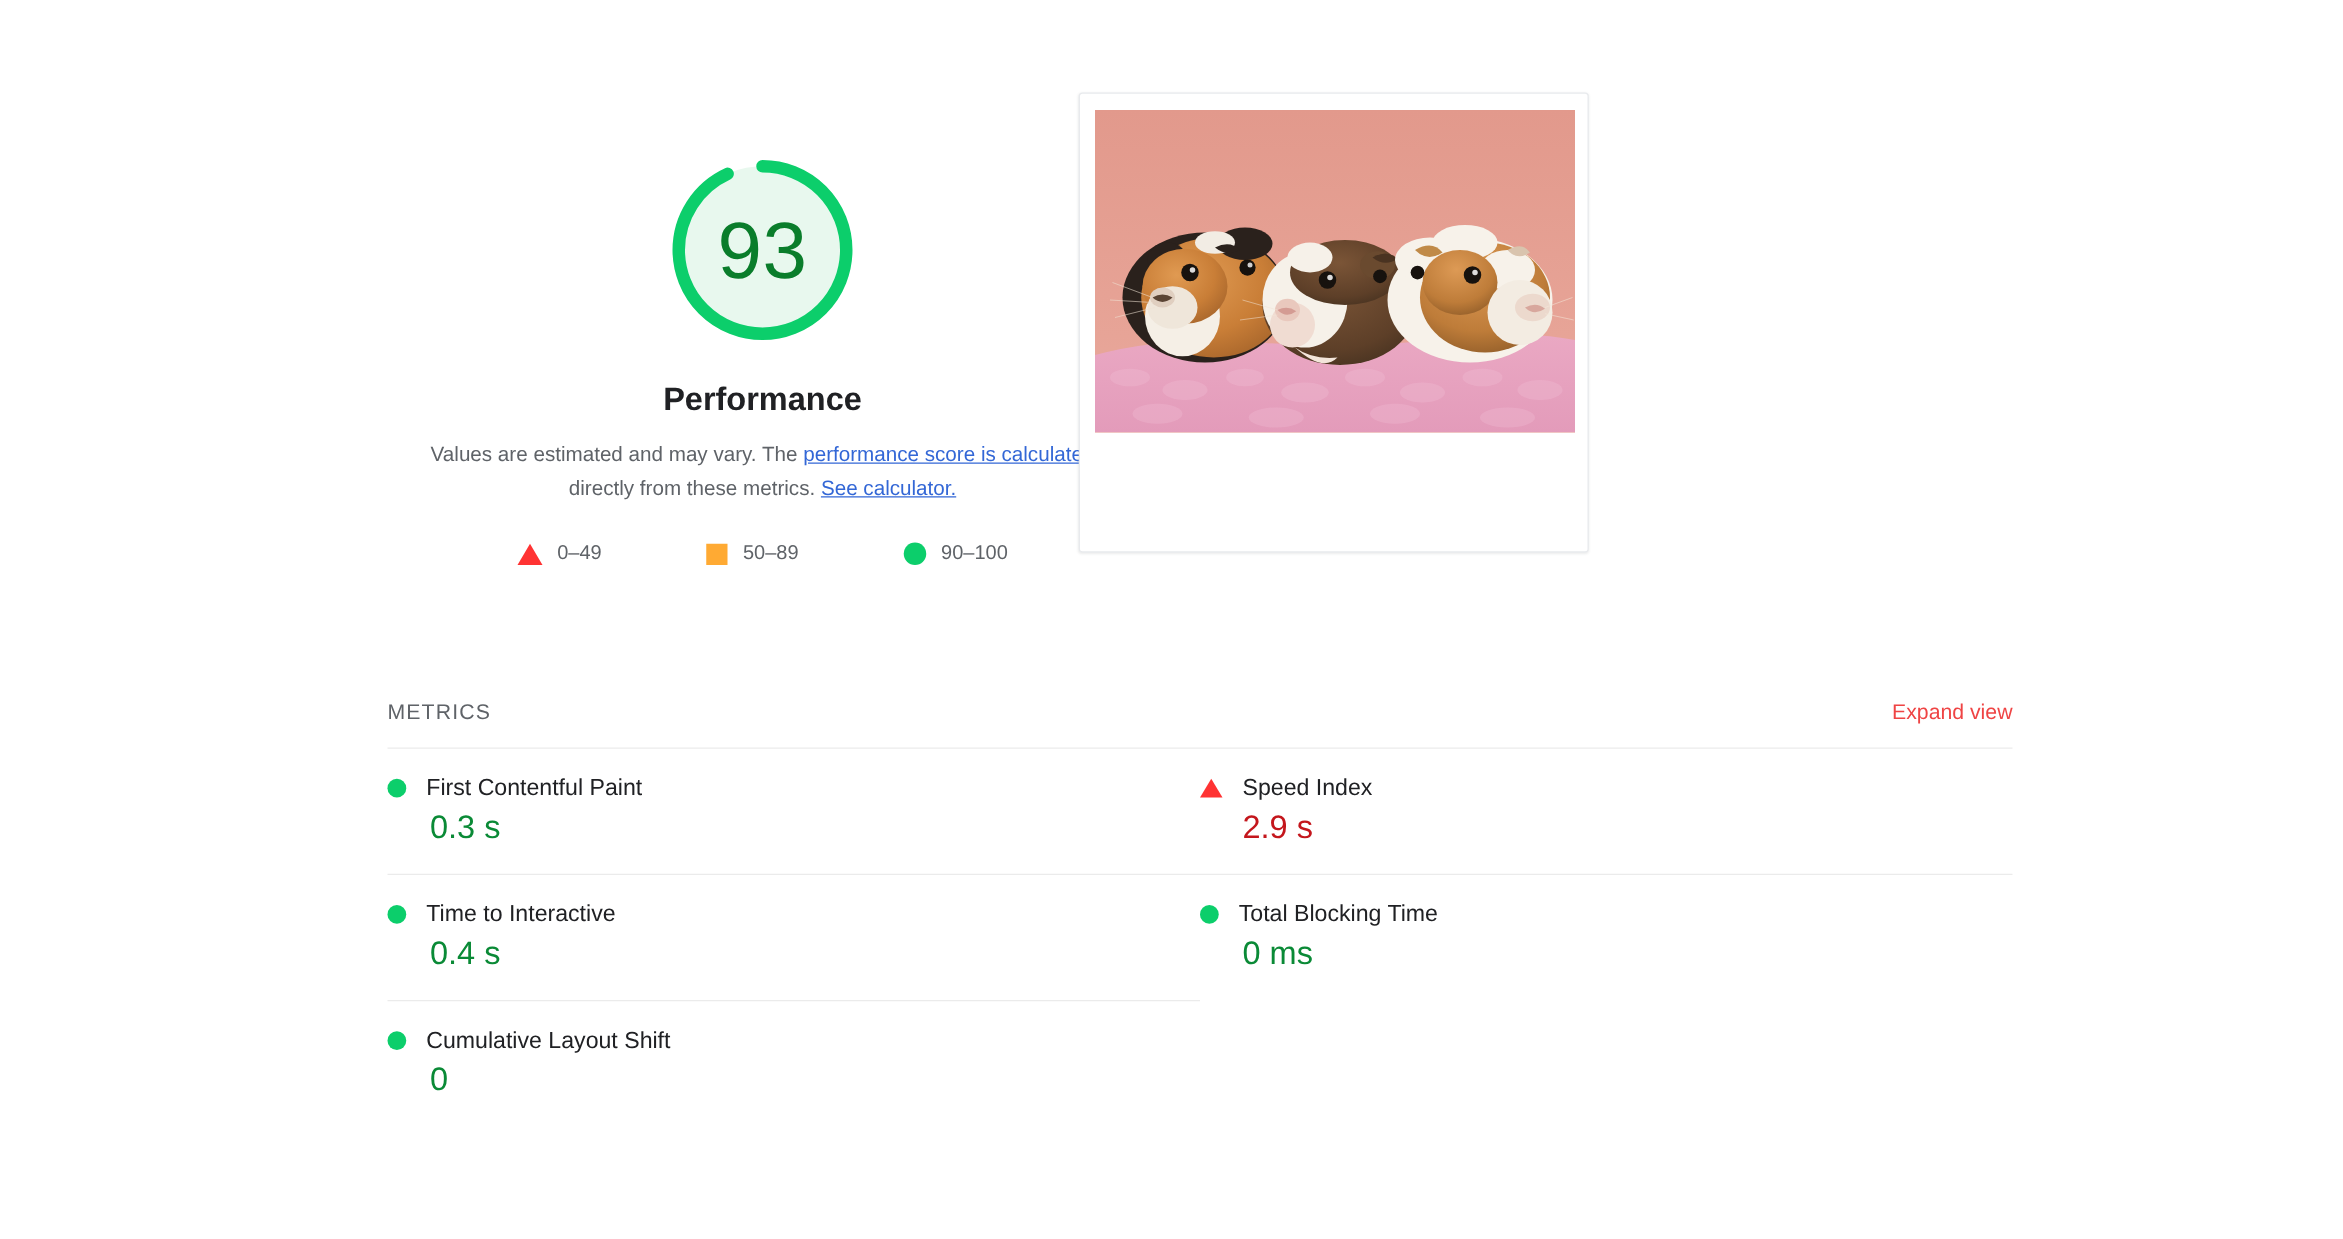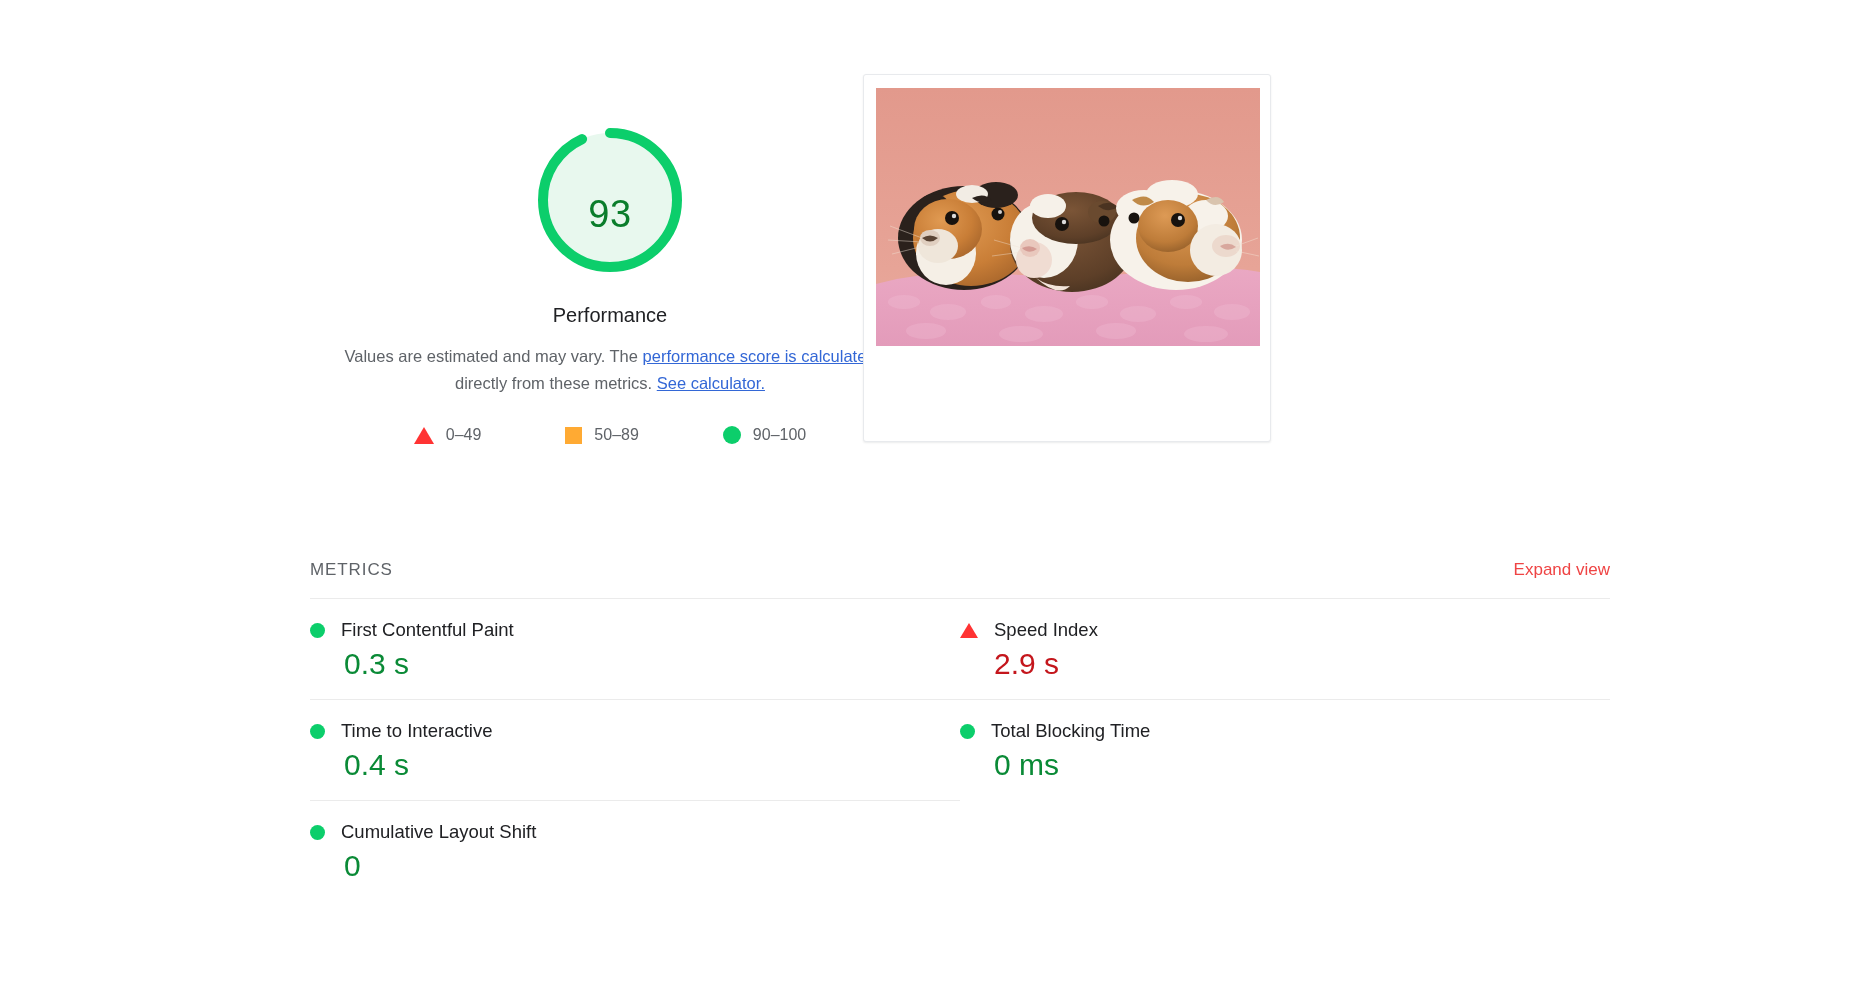--- a/index.html
+++ b/index.html
@@ -47,36 +47,36 @@
     margin: 58px auto 0 auto;
   }
   .gauge svg {
     display: block;
     width: 164px;
     height: 164px;
     transform: rotate(-90deg);
   }
   .gauge-score {
     position: absolute;
-    left: 0; top: 14px;
+    left: 0; top: 0;
     width: 164px;
     height: 164px;
     display: flex;
     align-items: center;
     justify-content: center;
-    font-size: 38px;
+    font-size: 64px;
     line-height: 1;
     letter-spacing: 0.5px;
   }
 
   .gauge-title {
     margin-top: 22px;
-    font-size: 20px;
+    font-size: 26px;
     color: #202124;
-    font-weight: 400;
+    font-weight: 700;
   }
 
   .gauge-desc {
     margin: 16px auto 0 auto;
     width: 545px;
     font-size: 16.5px;
     line-height: 1.62;
     color: #5f6368;
     text-align: center;
   }
@@ -195,21 +195,21 @@
     align-items: center;
     gap: 16px;
   }
   .metric-name {
     font-size: 18.5px;
     color: #202124;
   }
   .metric-value {
     margin-top: 6px;
     margin-left: 34px;
-    font-size: 30px;
+    font-size: 26px;
     line-height: 1.15;
     font-weight: 400;
   }
   .dot-pass {
     width: 15px; height: 15px;
     border-radius: 50%;
     background: #0cce6b;
     flex: 0 0 auto;
   }
   .dot-fail {

